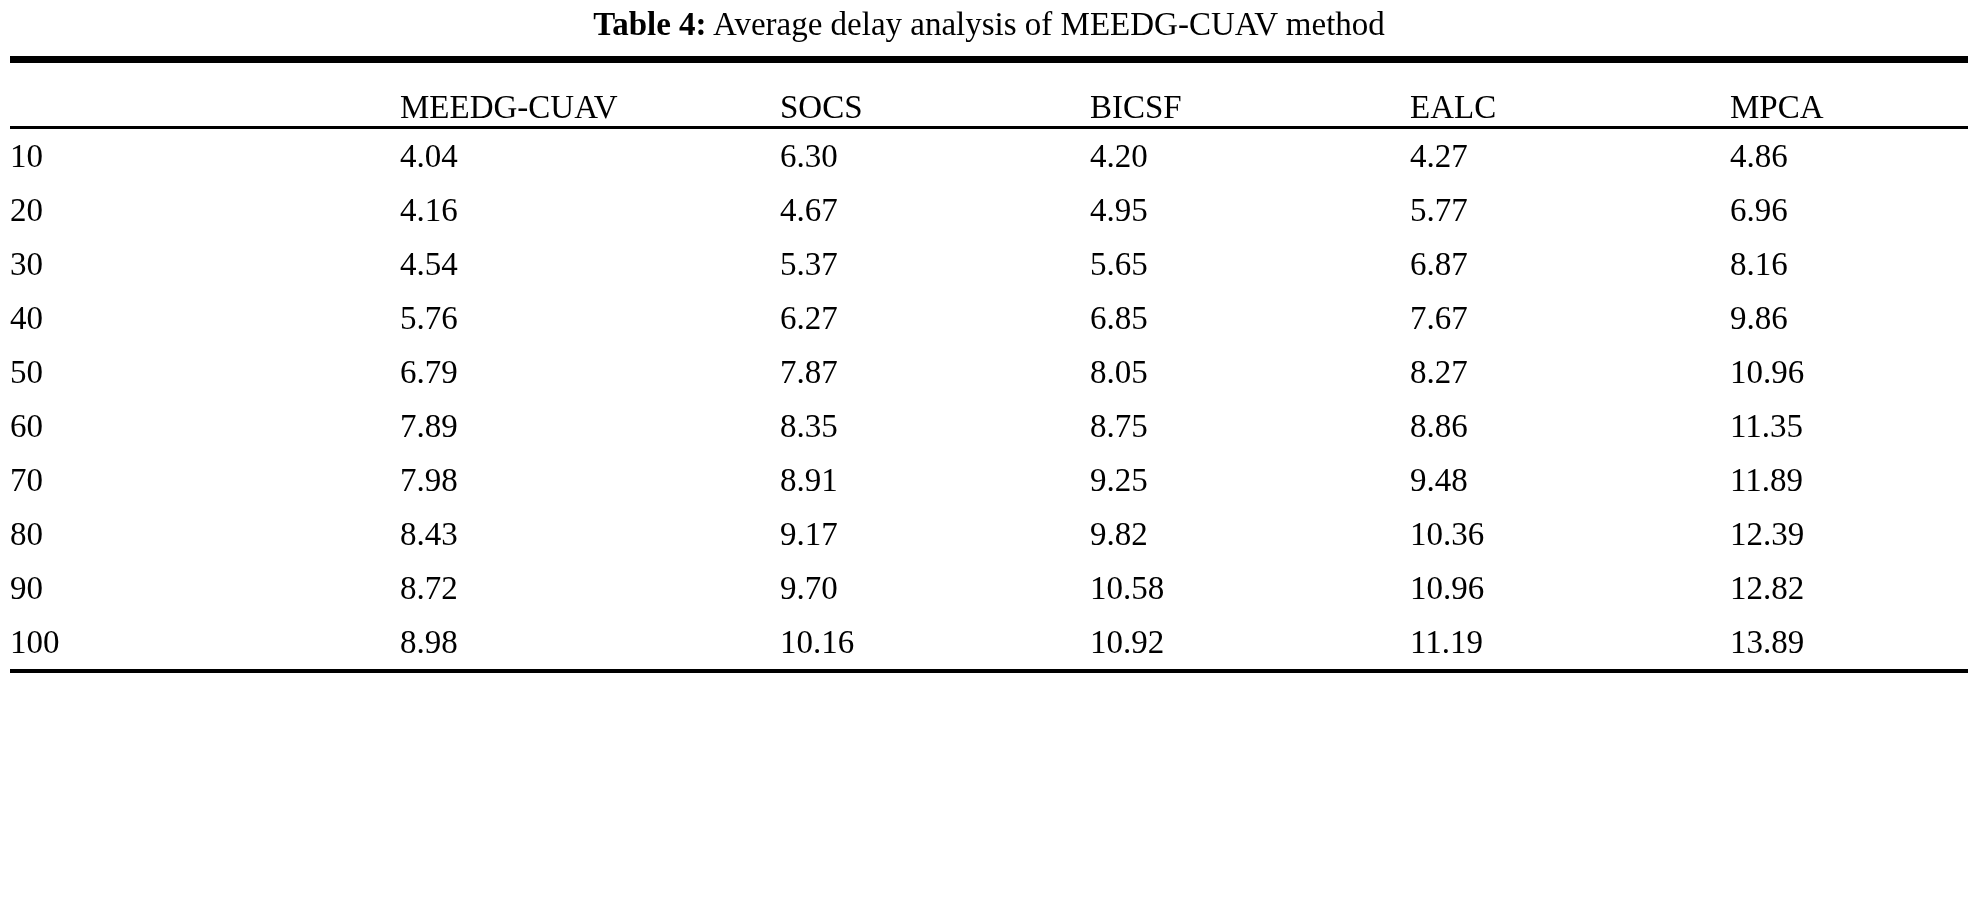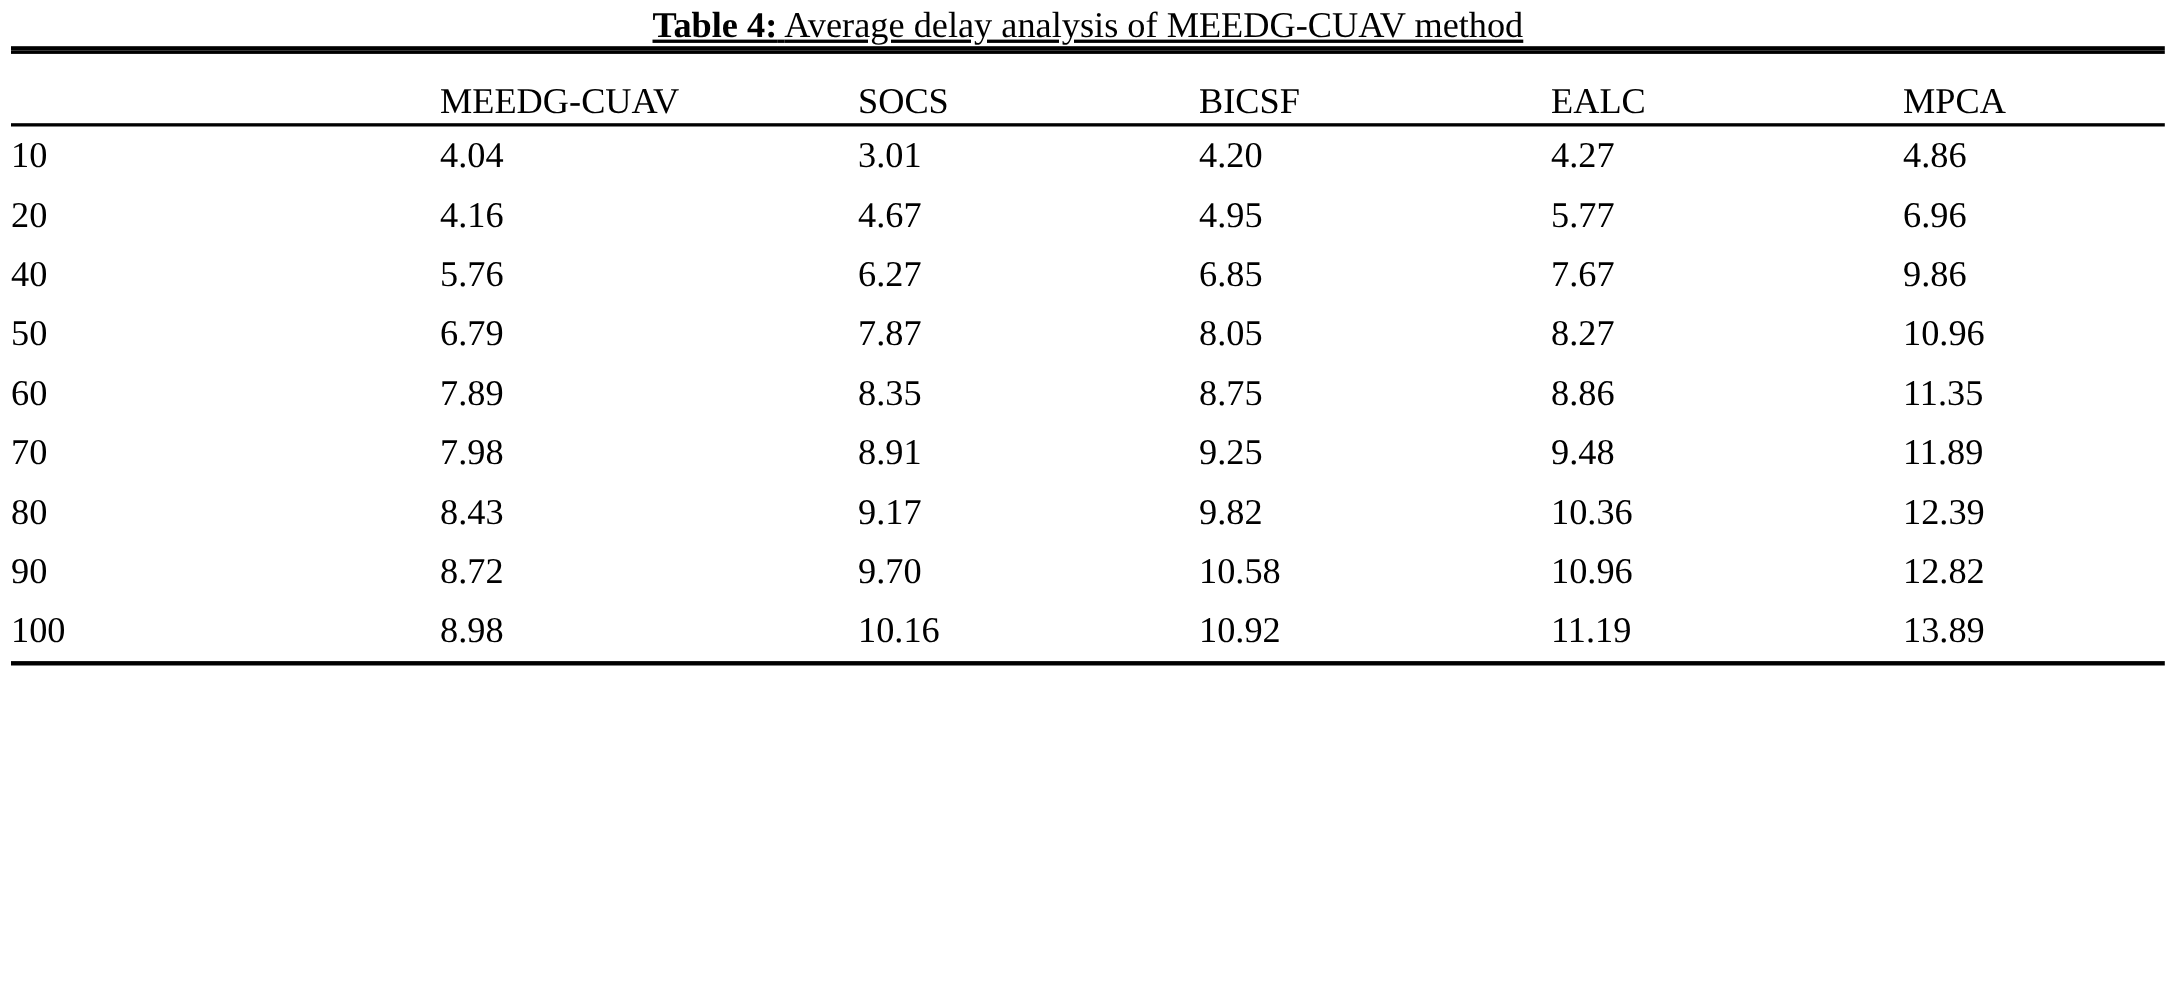--- a/index.html
+++ b/index.html
@@ -19,22 +19,22 @@
     height: 905px;
     box-sizing: border-box;
     padding: 0 10px;
     position: relative;
   }
   .caption {
     text-align: center;
     font-size: 33px;
     line-height: 1.1;
     padding-top: 6px;
+    padding-bottom: 14px;
     white-space: nowrap;
-    text-decoration: underline;
   }
   .caption .caption-label {
     font-weight: bold;
   }
   .caption .caption-text {
     font-weight: normal;
   }
   table.data {
     width: 100%;
     border-collapse: collapse;
@@ -134,35 +134,43 @@
         <td>MPCA</td>
       </tr>
 
       <tr class="rule-mid">
         <td colspan="6"></td>
       </tr>
 
       <tr class="body-row">
         <td>10</td>
         <td class="cell-pad-left">4.04</td>
-        <td>3.01</td>
+        <td>6.30</td>
         <td>4.20</td>
         <td>4.27</td>
         <td>4.86</td>
       </tr>
 
       <tr class="body-row">
         <td>20</td>
         <td class="cell-pad-left">4.16</td>
         <td>4.67</td>
         <td>4.95</td>
         <td>5.77</td>
         <td>6.96</td>
       </tr>
 
+      <tr class="body-row">
+        <td>30</td>
+        <td class="cell-pad-left">4.54</td>
+        <td>5.37</td>
+        <td>5.65</td>
+        <td>6.87</td>
+        <td>8.16</td>
+      </tr>
 
       <tr class="body-row">
         <td>40</td>
         <td class="cell-pad-left">5.76</td>
         <td>6.27</td>
         <td>6.85</td>
         <td>7.67</td>
         <td>9.86</td>
       </tr>
 

